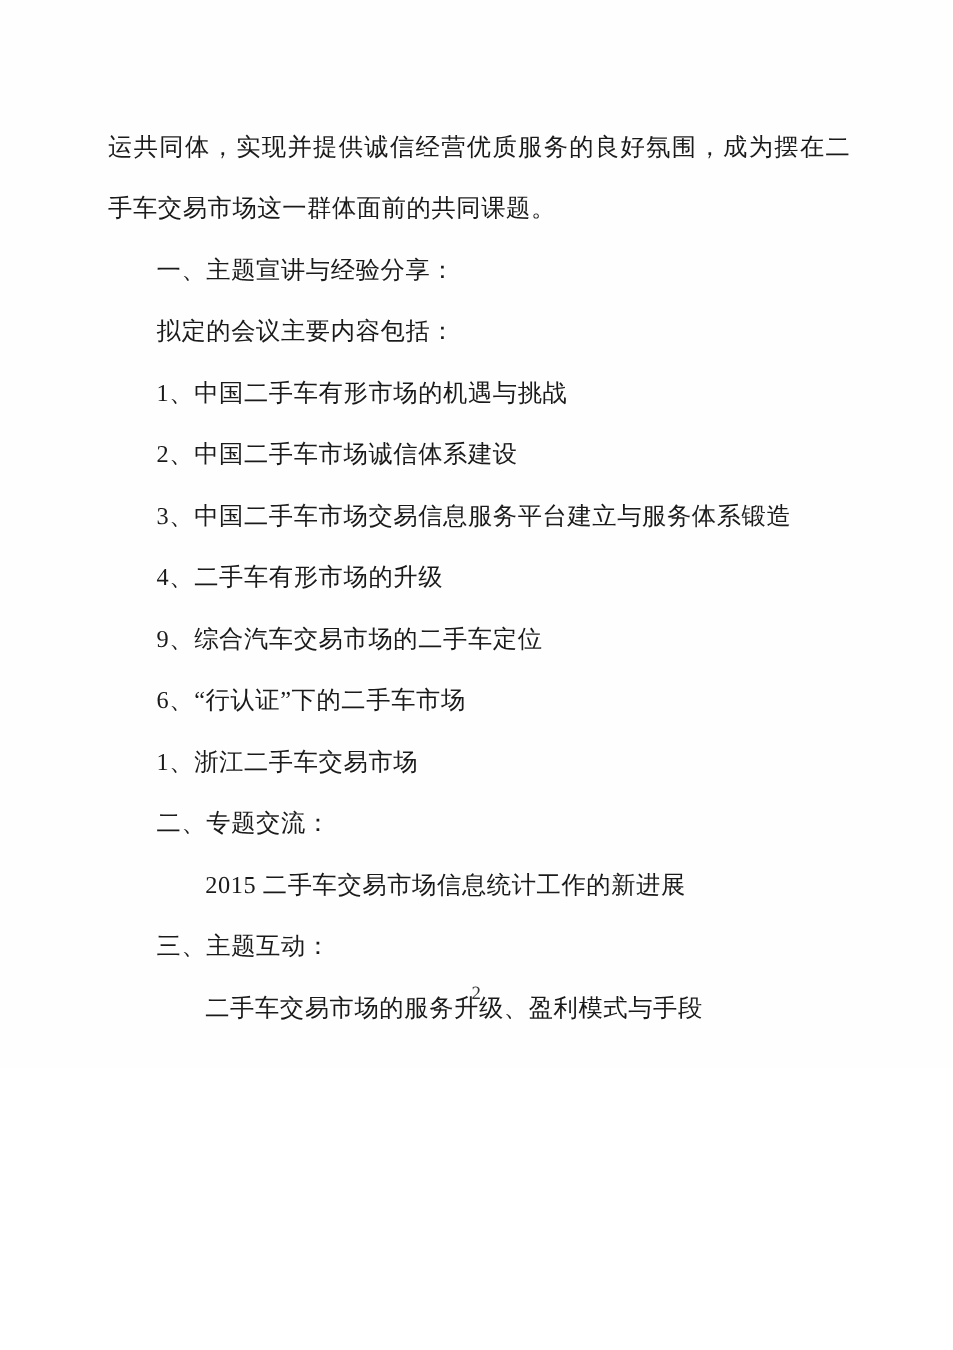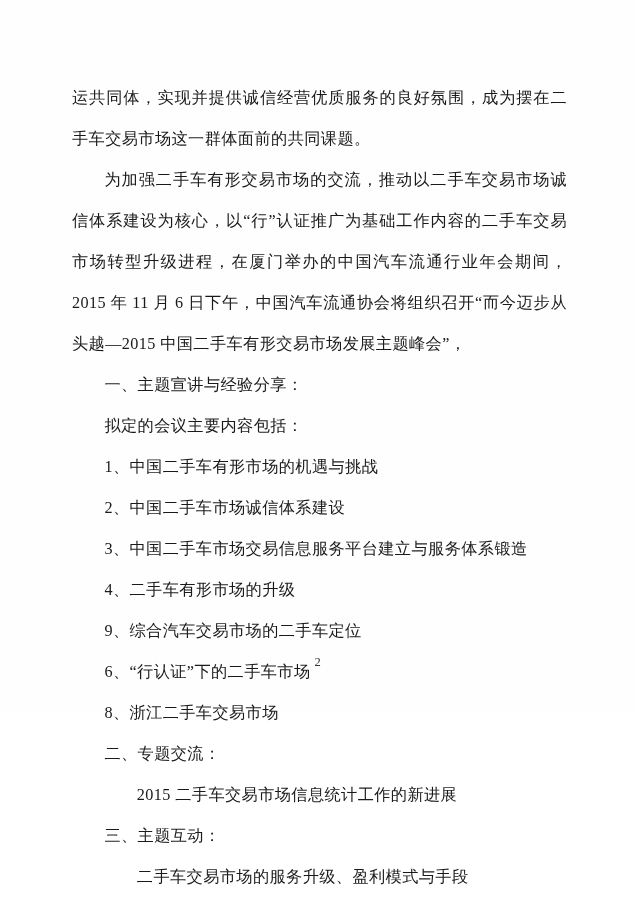--- a/index.html
+++ b/index.html
@@ -49,30 +49,29 @@
     color: #333333;
     font-family: "Liberation Serif", "DejaVu Serif", serif;
   }
 </style>
 </head>
 <body>
 
 <div class="page">
   <div class="doc-body">
     <p class="para">运共同体，实现并提供诚信经营优质服务的良好氛围，成为摆在二手车交易市场这一群体面前的共同课题。</p>
-    <p class="para indent-2">为加强二手车有形交易市场的交流，推动以二手车交易市场诚信体系建设为核心，以“行”认证推广为基础工作内容的二手车交易市场转型升级进程，在厦门举办的中国汽车流通行业年会期间，2015 年 11 月 6 日下午，中国汽车流通协会将组织召开“而今迈步从头越—2015 中国二手车有形交易市场发展主题峰会”，</p>
     <p class="para indent-2">一、主题宣讲与经验分享：</p>
     <p class="para indent-2">拟定的会议主要内容包括：</p>
     <p class="para indent-2">1、中国二手车有形市场的机遇与挑战</p>
     <p class="para indent-2">2、中国二手车市场诚信体系建设</p>
     <p class="para indent-2">3、中国二手车市场交易信息服务平台建立与服务体系锻造</p>
     <p class="para indent-2">4、二手车有形市场的升级</p>
     <p class="para indent-2">9、综合汽车交易市场的二手车定位</p>
     <p class="para indent-2">6、“行认证”下的二手车市场</p>
-    <p class="para indent-2">8、浙江二手车交易市场</p>
+    <p class="para indent-2">1、浙江二手车交易市场</p>
     <p class="para indent-2">二、专题交流：</p>
     <p class="para indent-4">2015 二手车交易市场信息统计工作的新进展</p>
     <p class="para indent-2">三、主题互动：</p>
     <p class="para indent-4">二手车交易市场的服务升级、盈利模式与手段</p>
 
   </div>
   <div class="page-number">2</div>
 </div>
 
 </body></html>

